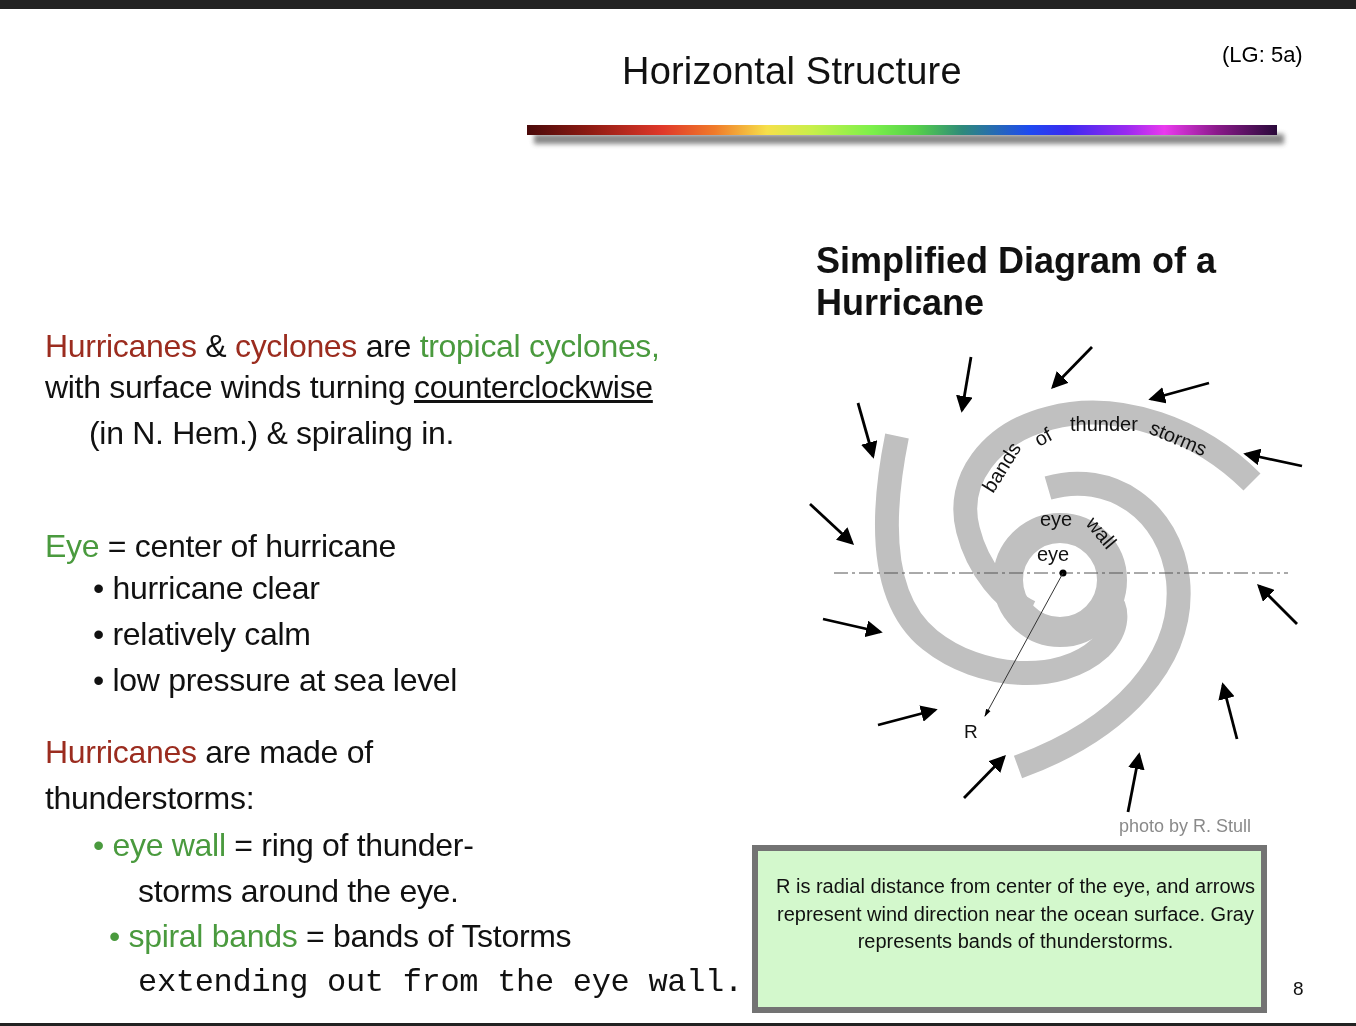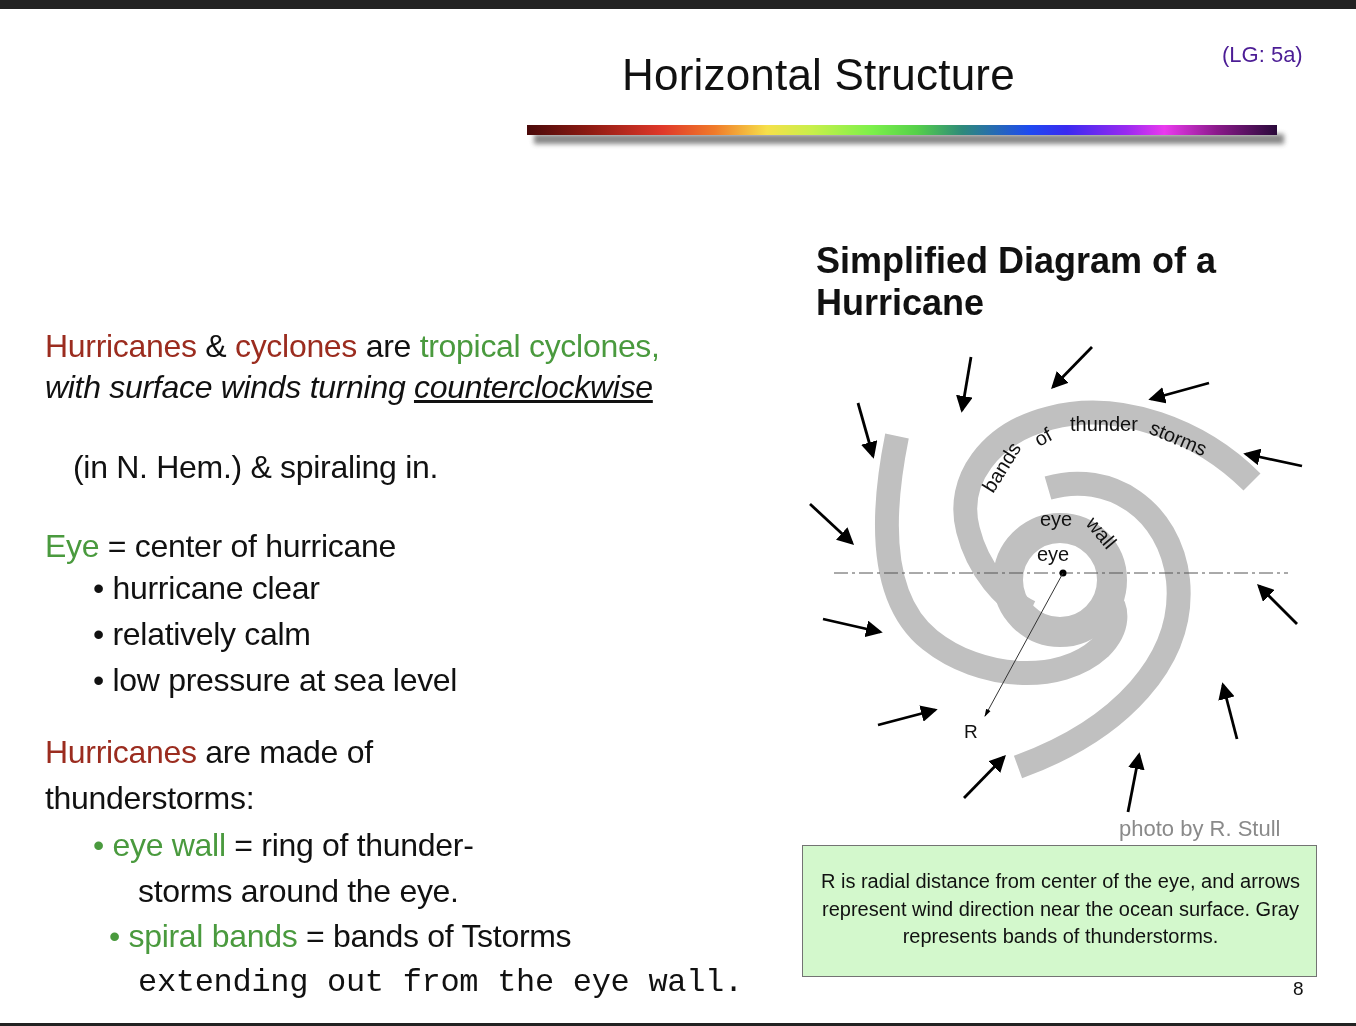--- a/index.html
+++ b/index.html
@@ -1,54 +1,54 @@
 <!DOCTYPE html>
 <html><head>
 <meta charset="utf-8">
 <style>
   html, body { margin:0; padding:0; }
   body { width:1356px; height:1026px; background:#ffffff; position:relative; overflow:hidden; font-family:"Liberation Sans", sans-serif; }
   .topbar { position:absolute; left:0; top:0; width:1356px; height:9px; background:#222222; }
   .bottombar { position:absolute; left:0; bottom:0; width:1356px; height:3px; background:#222222; }
-  .title { position:absolute; left:622px; top:50px; font-family:"Liberation Sans", sans-serif; font-size:44px; color:#111; letter-spacing:0.2px; }
-  .lg { position:absolute; left:1222px; top:42px; font-size:22px; color:#4c1d95; }
+  .title { position:absolute; left:622px; top:50px; font-family:"Liberation Sans", sans-serif; font-size:38px; color:#111; letter-spacing:0.2px; }
+  .lg { position:absolute; left:1222px; top:42px; font-size:22px; color:#000000; }
   .rainbow-shadow { position:absolute; left:534px; top:134px; width:750px; height:10px; background:#7a7a7a; filter:blur(2.5px); opacity:0.9; }
   .rainbow { position:absolute; left:527px; top:125px; width:750px; height:10px;
      background:linear-gradient(90deg,#4a0a0a 0%,#8b1a12 8%,#e0382a 18%,#f07a2a 25%,#f6e04a 32%,#c8ef4a 38%,#7cf04a 46%,#55d04a 52%,#2e8a7a 58%,#1e4af0 67%,#3a2af0 72%,#9a2af0 80%,#ea3aee 85%,#8a1a8a 92%,#2a0a3a 100%); }
   .left-text { position:absolute; left:45px; font-family:"Liberation Sans", sans-serif; font-size:32px; color:#111; line-height:41px; letter-spacing:-0.3px; }
   .red { color:#9b2c1f; }
   .green { color:#4a9a3e; }
   .u { text-decoration:underline; }
   .line { white-space:nowrap; position:absolute; }
   .diag-title { position:absolute; left:816px; top:240px; font-family:"Liberation Sans", sans-serif; font-weight:bold; font-size:36px; color:#111; }
-  .credit { position:absolute; left:1119px; top:816px; font-size:22px; color:#8a8a8a; }
-  .caption { position:absolute; left:802px; top:845px; width:515px; height:132px; background:#d3f8cc; border:1px solid #737373; box-sizing:border-box; }
+  .credit { position:absolute; left:1119px; top:816px; font-size:18px; color:#8a8a8a; }
+  .caption { position:absolute; left:752px; top:845px; width:515px; height:168px; background:#d3f8cc; border:6px solid #737373; box-sizing:border-box; }
   .caption-text { position:absolute; left:0; top:22px; width:515px; text-align:center; font-family:"Liberation Sans", sans-serif; font-size:20px; line-height:27.5px; color:#111; }
   .page-num { position:absolute; left:1293px; top:978px; font-size:19px; color:#111; }
   svg.diagram { position:absolute; left:0; top:0; }
 </style>
 </head>
 <body>
 
 <div class="topbar"></div>
 
 <div class="title">Horizontal Structure</div>
 <div class="lg">(LG: 5a)</div>
 
 <div class="rainbow-shadow"></div>
 <div class="rainbow"></div>
 
 <div class="left-text" style="top:326px;">
   <div class="line" style="top:0; left:0;">
     <span class="red">Hurricanes</span><span style="white-space:pre"> &amp; </span><span class="red">cyclones</span><span style="white-space:pre"> are </span><span class="green">tropical cyclones,</span>
   </div>
-  <div class="line" style="top:41px; left:0;font-style:italic;">
+  <div class="line" style="top:41px; left:0;">
     <span style="white-space:pre">with surface winds turning </span><span class="u">counterclockwise</span>
   </div>
-  <div class="line" style="top:87px; left:28px;margin-top:34px;">(in N. Hem.) &amp; spiraling in.</div>
+  <div class="line" style="top:87px; left:44px;">(in N. Hem.) &amp; spiraling in.</div>
 </div>
 
 <div class="left-text" style="top:522px;">
   <div class="line" style="top:4px; left:0;">
     <span class="green">Eye</span><span style="white-space:pre"> = center of hurricane</span>
   </div>
   <div class="line" style="top:46px; left:48px;"><span>•</span> <span>hurricane clear</span></div>
   <div class="line" style="top:92px; left:48px;"><span>•</span> <span>relatively calm</span></div>
   <div class="line" style="top:138px; left:48px;"><span>•</span> <span>low pressure at sea level</span></div>
 </div>

